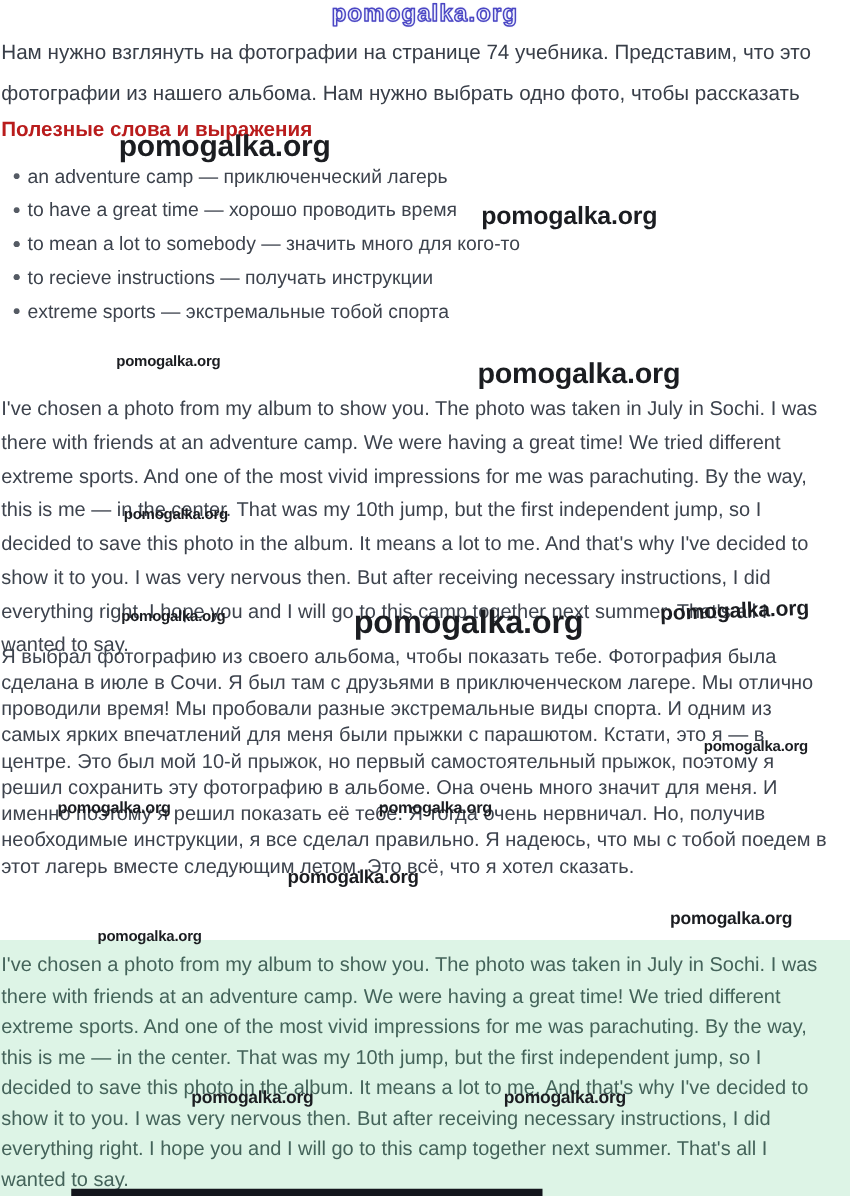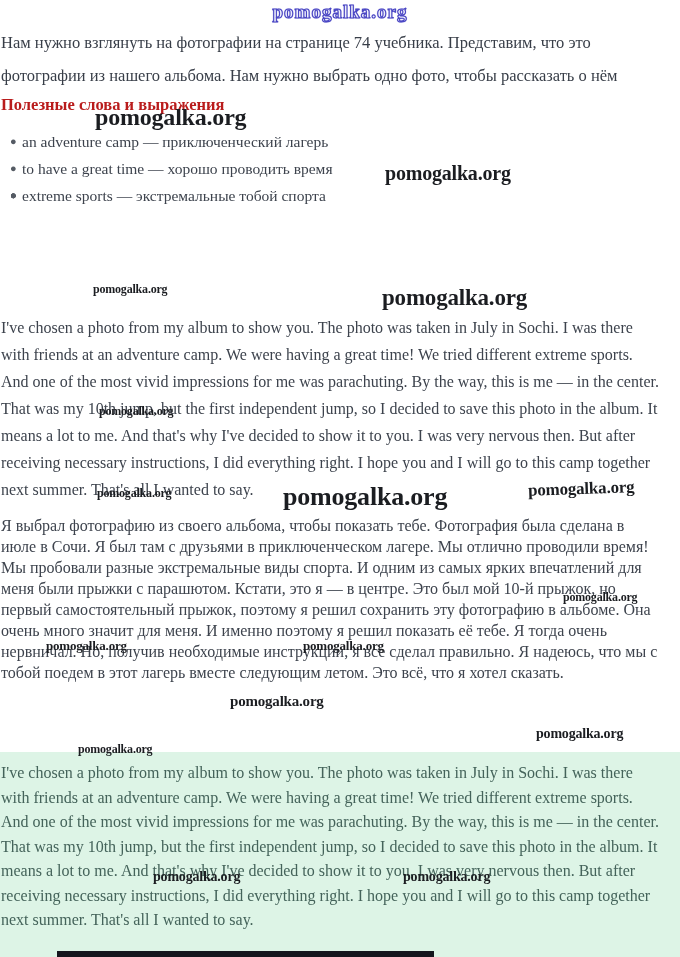--- a/index.html
+++ b/index.html
@@ -3,21 +3,21 @@
 <meta charset="utf-8">
 <style>
   * { margin: 0; padding: 0; box-sizing: border-box; }
   html, body { background: #ffffff; }
   .page {
     position: relative;
     width: 680px;
     height: 957px;
     background: #ffffff;
     overflow: hidden;
-    font-family: Liberation Serif, serif;
+    font-family: Liberation Sans, sans-serif;
     color: #3d434d;
   }
   
   .top-mark {
     position: absolute;
     top: 1px; left: 0; right: 0;
     text-align: center;
     font-size: 19px;
     font-weight: 700;
     letter-spacing: 1px;
@@ -130,23 +130,23 @@
   <div class="top-mark">pomogalka.org</div>
 
   <p class="intro">Нам нужно взглянуть на фотографии на странице 74 учебника. Представим, что это фотографии из нашего альбома. Нам нужно выбрать одно фото, чтобы рассказать о нём своему другу. Говорить нужно в течение не более двух минут (12 — 15 предложений).</p>
 
   <div class="vocab-heading">Полезные слова и выражения</div>
 
   <ul class="vocab-list">
     <li><span class="bullet">●</span><span>an adventure camp — приключенческий лагерь</span></li>
     <li><span class="bullet">●</span><span>to have a great time — хорошо проводить время</span></li>
     <li><span class="bullet">●</span></li>
+    <li><span class="bullet">●</span><span>to mean a lot to somebody — значить много для кого-то</span></li>
     <li><span class="bullet">●</span></li>
-    <li><span class="bullet">●</span></li>
-    <li><span class="bullet">●</span></li>
+    <li><span class="bullet">●</span><span>to recieve instructions — получать инструкции</span></li>
     <li><span class="bullet">●</span><span>extreme sports — экстремальные тобой спорта</span></li>
   </ul>
 
   <p class="para para-en">I've chosen a photo from my album to show you. The photo was taken in July in Sochi. I was there with friends at an adventure camp. We were having a great time! We tried different extreme sports. And one of the most vivid impressions for me was parachuting. By the way, this is me — in the center. That was my 10th jump, but the first independent jump, so I decided to save this photo in the album. It means a lot to me. And that's why I've decided to show it to you. I was very nervous then. But after receiving necessary instructions, I did everything right. I hope you and I will go to this camp together next summer. That's all I wanted to say.</p>
 
   <p class="para para-ru">Я выбрал фотографию из своего альбома, чтобы показать тебе. Фотография была сделана в июле в Сочи. Я был там с друзьями в приключенческом лагере. Мы отлично проводили время! Мы пробовали разные экстремальные виды спорта. И одним из самых ярких впечатлений для меня были прыжки с парашютом. Кстати, это я — в центре. Это был мой 10-й прыжок, но первый самостоятельный прыжок, поэтому я решил сохранить эту фотографию в альбоме. Она очень много значит для меня. И именно поэтому я решил показать её тебе. Я тогда очень нервничал. Но, получив необходимые инструкции, я все сделал правильно. Я надеюсь, что мы с тобой поедем в этот лагерь вместе следующим летом. Это всё, что я хотел сказать.</p>
 
   <div class="highlight-block" style="background-color: rgb(221, 244, 230);">I've chosen a photo from my album to show you. The photo was taken in July in Sochi. I was there with friends at an adventure camp. We were having a great time! We tried different extreme sports. And one of the most vivid impressions for me was parachuting. By the way, this is me — in the center. That was my 10th jump, but the first independent jump, so I decided to save this photo in the album. It means a lot to me. And that's why I've decided to show it to you. I was very nervous then. But after receiving necessary instructions, I did everything right. I hope you and I will go to this camp together next summer. That's all I wanted to say.</div>
 
   <span class="wm w2">pomogalka.org</span>

